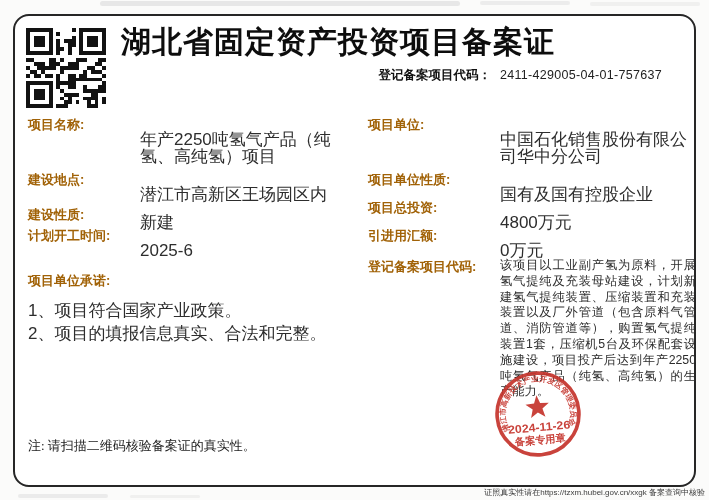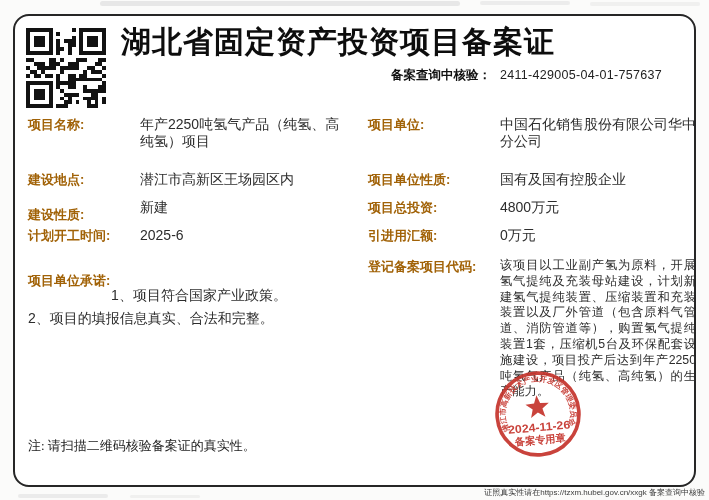--- a/index.html
+++ b/index.html
@@ -20,21 +20,21 @@
     left:121px;top:22px;width:470px;
     font-size:30px;font-weight:800;letter-spacing:1px;color:#0d0d0d;
     white-space:nowrap;
   }
   .code-line{
     top:67px;right:47px;display:flex;align-items:baseline;gap:9px;white-space:nowrap;
   }
   .code-label{font-size:12.5px;font-weight:700;color:#111;}
   .code-value{font-size:12.5px;color:#222;letter-spacing:.3px;}
   .flabel{font-size:13px;font-weight:700;color:#a16207;white-space:nowrap;}
-  .fvalue{font-size:14px;color:#2d2d2d;line-height:16.5px;}
+  .fvalue{font-size:17px;color:#2d2d2d;line-height:16.5px;margin-top:16px;}
   .para{font-size:12.3px;color:#2d2d2d;line-height:15.8px;text-align:justify;}
   .note{font-size:13px;color:#1c1c1c;font-family:Liberation Serif, serif;}
   .footer{
     top:487px;right:4px;font-size:8px;color:#3c3c3c;white-space:nowrap;
   }
   .seal{
     left:493px;top:369px;width:90px;height:90px;
     transform:rotate(-5deg);opacity:.92;pointer-events:none;
   }
 </style>
@@ -179,38 +179,38 @@
     <rect x="14" y="0" width="7" height="7" fill="#121212"></rect>
     <rect x="15" y="1" width="5" height="5" fill="#ffffff"></rect>
     <rect x="16" y="2" width="3" height="3" fill="#121212"></rect>
     <rect x="0" y="14" width="7" height="7" fill="#121212"></rect>
     <rect x="1" y="15" width="5" height="5" fill="#ffffff"></rect>
     <rect x="2" y="16" width="3" height="3" fill="#121212"></rect>
   </svg>
 
 <div class="abs title">湖北省固定资产投资项目备案证</div>
 <div class="abs code-line">
-  <span class="code-label">备案查询中核验：</span>
+  <span class="code-label">登记备案项目代码：</span>
   <span class="code-value">2411-429005-04-01-757637</span>
 </div>
 
 <div class="abs flabel" style="left:28px;top:116px;">项目名称:</div>
 <div class="abs fvalue" style="left:140px;top:116px;width:206px;">年产2250吨氢气产品（纯氢、高纯氢）项目</div>
 
 <div class="abs flabel" style="left:28px;top:171px;">建设地点:</div>
 <div class="abs fvalue" style="left:140px;top:171px;width:206px;">潜江市高新区王场园区内</div>
 
 <div class="abs flabel" style="left:28px;top:199px;margin-top:7px;">建设性质:</div>
 <div class="abs fvalue" style="left:140px;top:199px;width:206px;">新建</div>
 
 <div class="abs flabel" style="left:28px;top:227px;">计划开工时间:</div>
 <div class="abs fvalue" style="left:140px;top:227px;width:206px;">2025-6</div>
 
 <div class="abs flabel" style="left:28px;top:256px;margin-top:16px;">项目单位承诺:</div>
-<div class="abs fvalue" style="left:44px;top:287px;width:310px;text-align:center;">1、项目符合国家产业政策。</div>
+<div class="abs fvalue" style="left:28px;top:287px;width:310px;">1、项目符合国家产业政策。</div>
 <div class="abs fvalue" style="left:28px;top:310px;width:310px;">2、项目的填报信息真实、合法和完整。</div>
 
 <div class="abs flabel" style="left:368px;top:116px;">项目单位:</div>
 <div class="abs fvalue" style="left:500px;top:116px;width:196px;">中国石化销售股份有限公司华中分公司</div>
 
 <div class="abs flabel" style="left:368px;top:171px;">项目单位性质:</div>
 <div class="abs fvalue" style="left:500px;top:171px;width:196px;">国有及国有控股企业</div>
 
 <div class="abs flabel" style="left:368px;top:199px;">项目总投资:</div>
 <div class="abs fvalue" style="left:500px;top:199px;width:196px;">4800万元</div>

